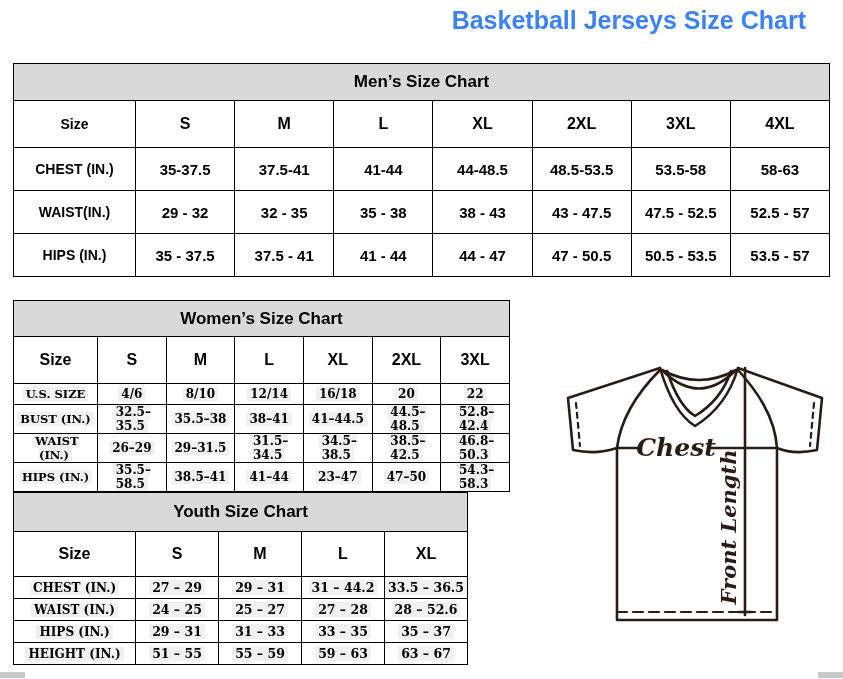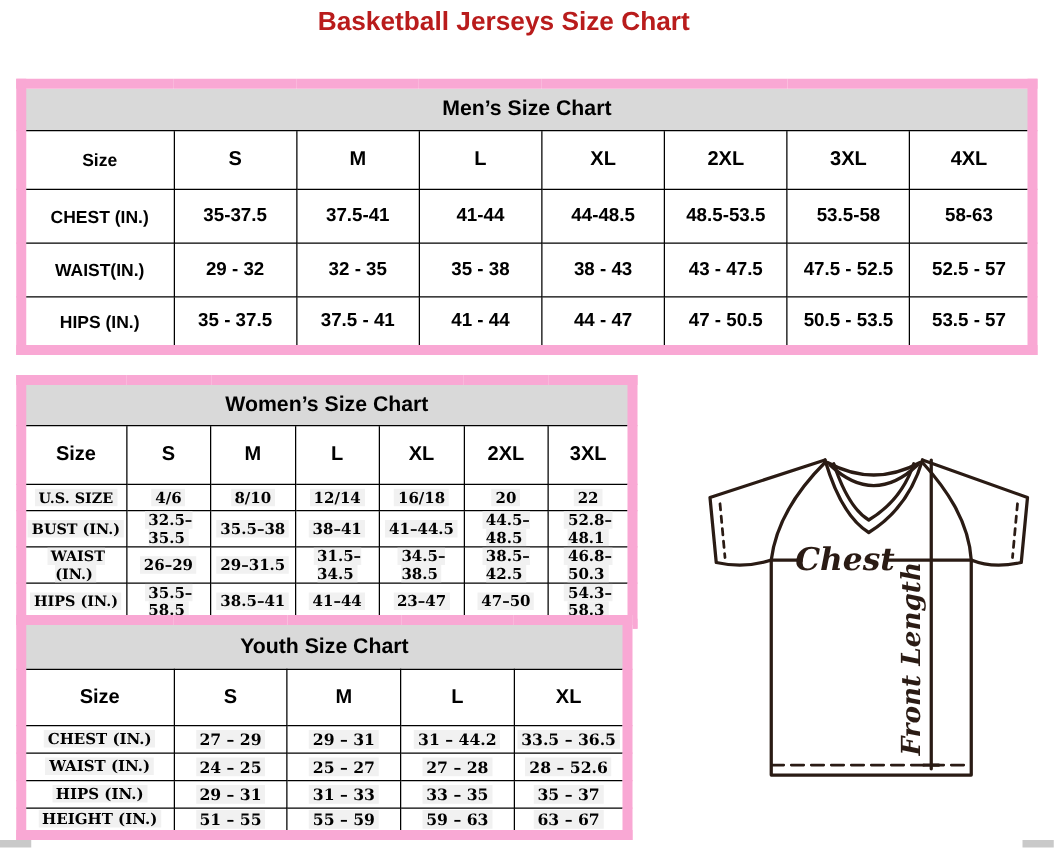--- a/index.html
+++ b/index.html
@@ -1,44 +1,44 @@
 <!DOCTYPE html>
 <html><head>
 <meta charset="utf-8">
 <style>
   html,body{margin:0;padding:0;}
   body{
     width:843px;height:679px;position:relative;background:#ffffff;
     font-family:"Liberation Sans",sans-serif;overflow:hidden;
   }
   .page-title{
-    position:absolute;top:6px;left:0;width:806px;text-align:center;
-    font-size:21px;font-weight:bold;color:#b91c1c;margin:0;
+    position:absolute;top:6px;left:0;width:806px;text-align:right;
+    font-size:25px;font-weight:bold;color:#3b82f6;margin:0;
   }
   table{border-collapse:collapse;table-layout:fixed;position:absolute;background:#fff;}
   table, td{border:1px solid #000;}
-  table{border:8px solid #f9a8d4;padding-left:26px;}
+  table{border:1px solid #f9a8d4;padding-left:26px;}
   td{text-align:center;vertical-align:middle;padding:0;color:#000;overflow:hidden;}
   td.bar{background:#d9d9d9;font-size:17px;font-weight:bold;}
   
   .men{left:13px;top:63px;width:817px;}
   .men td{font-weight:bold;}
   .men tr.bar-row{height:37px;}
   .men tr.hdr{height:47px;font-size:16px;}
   .men tr.data{height:43px;font-size:15px;}
   .men td.lbl{font-size:14px;}
   
   .women{left:13px;top:300px;width:497px;}
   .women td{font-weight:bold;}
   .women tr.bar-row{height:36px;}
   .women tr.hdr{height:47px;font-size:16px;}
   .women tr.data{height:21px;font-size:12px;font-family:"DejaVu Serif",serif;}
   .women tr.data td.lbl{font-size:11.5px;}
   
-  .youth{left:13px;top:492px;width:493px;}
+  .youth{left:13px;top:492px;width:455px;}
   .youth td{font-weight:bold;}
   .youth tr.bar-row{height:39px;}
   .youth tr.hdr{height:45px;font-size:16px;}
   .youth tr.data{height:22px;font-size:12.5px;font-family:"DejaVu Serif",serif;}
   .youth tr.data td.lbl{font-size:12px;}
   .hl{background:#f1f1f1;padding:0 3px;}
   
   .jersey{position:absolute;left:558px;top:358px;}
   .jersey text{
     font-family:"DejaVu Serif",serif;font-weight:bold;font-style:italic;fill:#2a1b14;
@@ -143,21 +143,21 @@
     <td><span class="hl">20</span></td>
     <td><span class="hl">22</span></td>
   </tr>
   <tr class="data">
     <td class="lbl"><span class="hl">BUST (IN.)</span></td>
     <td><span class="hl">32.5–35.5</span></td>
     <td><span class="hl">35.5–38</span></td>
     <td><span class="hl">38–41</span></td>
     <td><span class="hl">41–44.5</span></td>
     <td><span class="hl">44.5–48.5</span></td>
-    <td><span class="hl">52.8–48.1</span></td>
+    <td><span class="hl">52.8–42.4</span></td>
   </tr>
   <tr class="data">
     <td class="lbl"><span class="hl">WAIST (IN.)</span></td>
     <td><span class="hl">26–29</span></td>
     <td><span class="hl">29–31.5</span></td>
     <td><span class="hl">31.5–34.5</span></td>
     <td><span class="hl">34.5–38.5</span></td>
     <td><span class="hl">38.5–42.5</span></td>
     <td><span class="hl">46.8–50.3</span></td>
   </tr>

